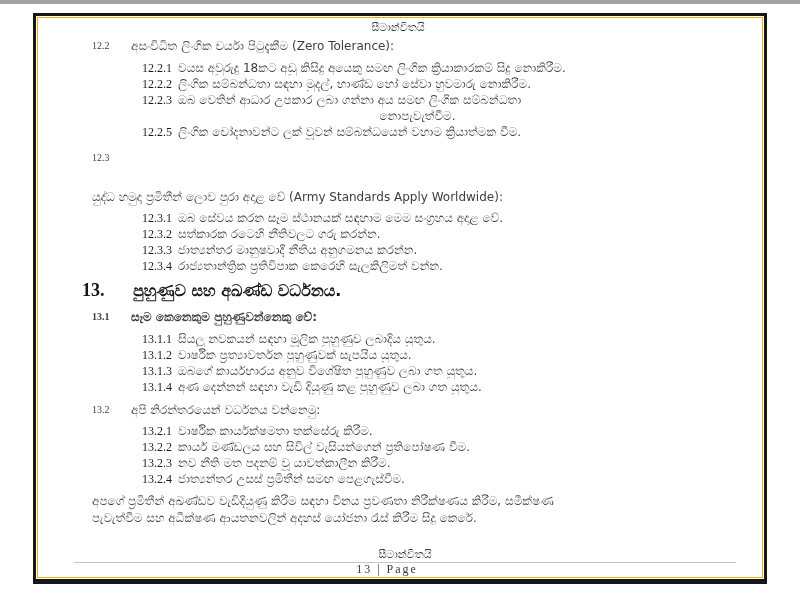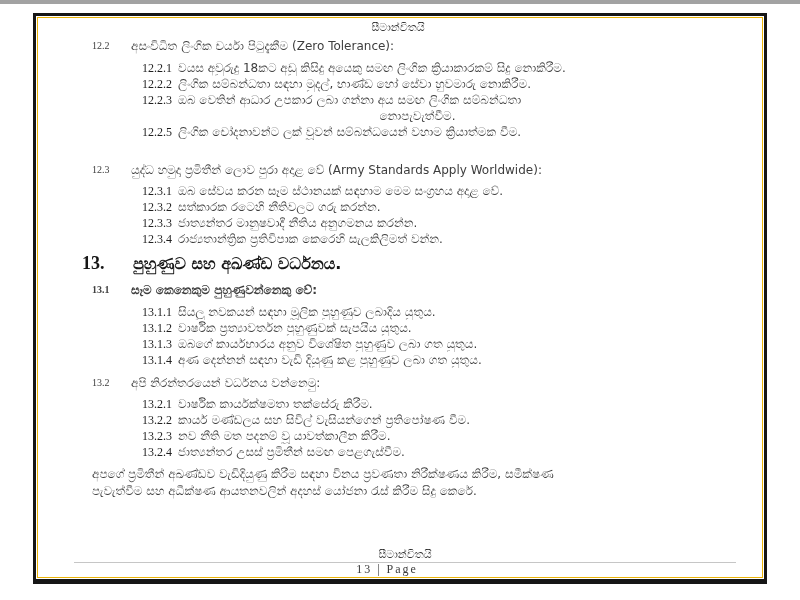--- a/index.html
+++ b/index.html
@@ -28,21 +28,21 @@
   .classification{
     text-align:center;font-size:11px;color:#2e2e2e;
     margin-top:1px;height:14px;line-height:14px;
   }
   .sec-head{display:flex;white-space:nowrap;}
   .sec-head .num{
     flex:0 0 39px;font-family:"Liberation Serif","DejaVu Serif",serif;
     font-size:10px;color:#404040;
   }
   .s1{margin-top:3px;}
-  .s2{margin-top:22px;}
+  .s2{margin-top:10px;flex-direction:column;}
   .s3{margin-top:8px;font-weight:bold;}
   .s4{margin-top:7px;}
   .sublist{margin-top:6px;}
   .sublist.tight{margin-top:5px;}
   .sub{
     padding-left:50px;height:16px;line-height:16px;white-space:nowrap;
     overflow:hidden;
   }
   .sub .n{
     font-family:"Liberation Serif","DejaVu Serif",serif;

